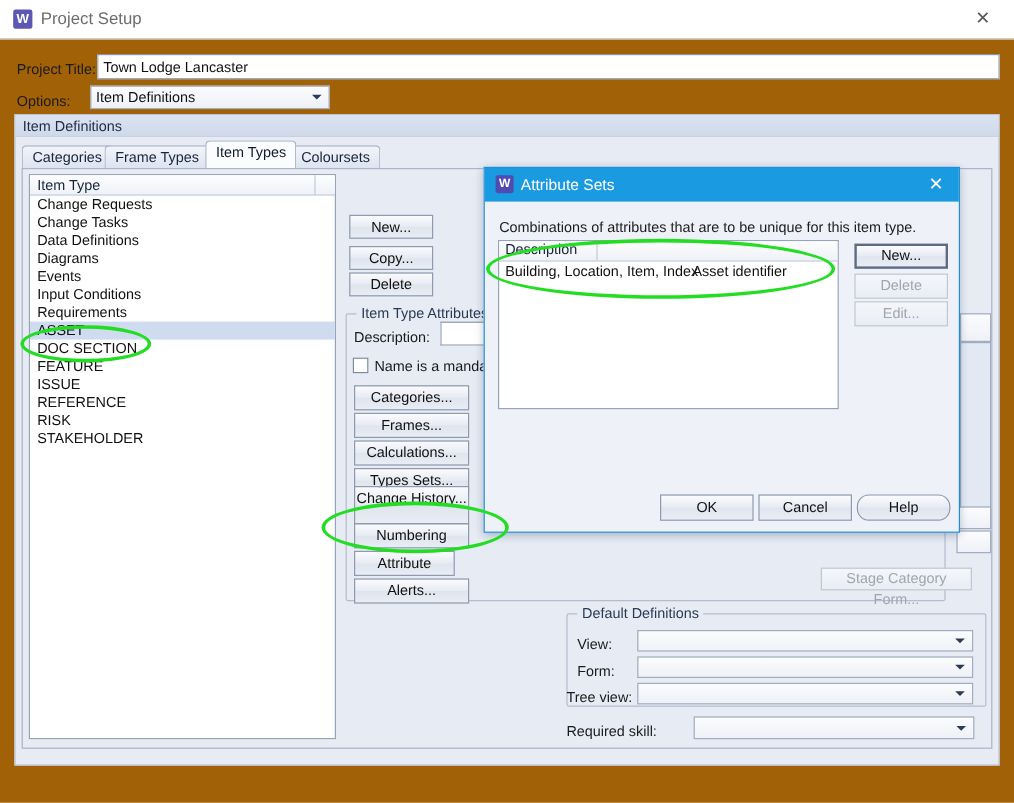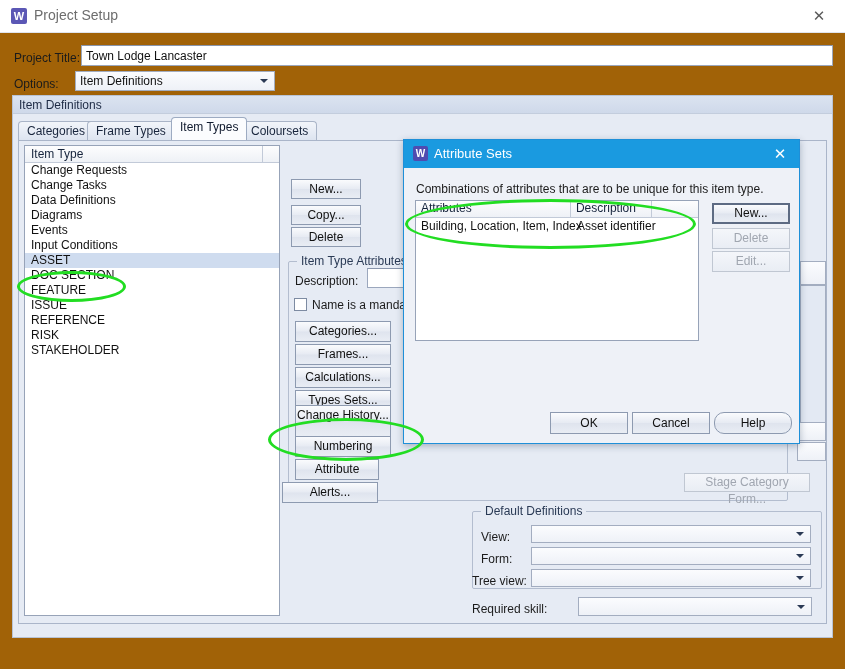--- a/index.html
+++ b/index.html
@@ -234,20 +234,21 @@
         <span>Item Type</span>
         <span class="colsep"></span>
       </div>
       <div>
         <div class="lb-item">Change Requests</div>
         <div class="lb-item">Change Tasks</div>
         <div class="lb-item">Data Definitions</div>
         <div class="lb-item">Diagrams</div>
         <div class="lb-item">Events</div>
         <div class="lb-item">Input Conditions</div>
+        <div class="lb-item">Requirements</div>
         <div class="lb-item sel">ASSET</div>
         <div class="lb-item">DOC SECTION</div>
         <div class="lb-item">FEATURE</div>
         <div class="lb-item">ISSUE</div>
         <div class="lb-item">REFERENCE</div>
         <div class="lb-item">RISK</div>
         <div class="lb-item">STAKEHOLDER</div>
       </div>
     </div>
 
@@ -264,21 +265,21 @@
     <div class="chk" style="left:294px; top:265px;"></div>
     <div class="lbl" style="left:312px; top:265px;">Name is a mandat</div>
 
     <div class="btn" style="left:295px; top:288px; width:96px; height:21px; line-height:19px;">Categories...</div>
     <div class="btn" style="left:295px; top:311px; width:96px; height:21px; line-height:19px;">Frames...</div>
     <div class="btn" style="left:295px; top:334px; width:96px; height:21px; line-height:19px;">Calculations...</div>
     <div class="btn" style="left:295px; top:357px; width:96px; height:21px; line-height:19px;">Types Sets...</div>
     <div class="btn" style="left:295px; top:372px; width:96px; height:32px; line-height:19px;">Change History...</div>
     <div class="btn" style="left:295px; top:403px; width:96px; height:21px; line-height:19px;">Numbering</div>
     <div class="btn" style="left:295px; top:426px; width:84px; height:21px; line-height:19px;">Attribute Sets...</div>
-    <div class="btn" style="left:282px; top:449px; width:96px; height:21px; line-height:19px;">Alerts...</div>
+    <div class="btn" style="left:295px; top:449px; width:96px; height:21px; line-height:19px;">Alerts...</div>
 
     <div class="peek" style="left:800px; top:228px; width:26px; height:24px;"></div>
     <div class="peek" style="left:800px; top:252px; width:26px; height:140px; background:#e3e9f3;"></div>
     <div class="peek" style="left:797px; top:389px; width:29px; height:19px;">
       <span class="arrow" style="right:8px;"></span>
     </div>
     <div class="peek" style="left:797px; top:409px; width:29px; height:19px;">
       <span class="arrow" style="right:8px;"></span>
     </div>
 
@@ -318,21 +319,20 @@
     <div class="dlg-title">
       <div class="dlg-icon">W</div>
       <div class="dlg-titletext">Attribute Sets</div>
       <div class="dlg-close">✕</div>
     </div>
 
     <div class="dlg-desc">Combinations of attributes that are to be unique for this item type.</div>
 
     <div class="grid">
       <div class="grid-head">
-        <div style="width:156px;">Attributes</div>
         <div style="width:82px;">Description</div>
         <div style="width:46px; border-right:none;"></div>
       </div>
       <div class="grid-row">
         <div style="width:156px;">Building, Location, Item, Index</div>
         <div style="width:82px;">Asset identifier</div>
         <div style="width:46px;"></div>
       </div>
     </div>
 

